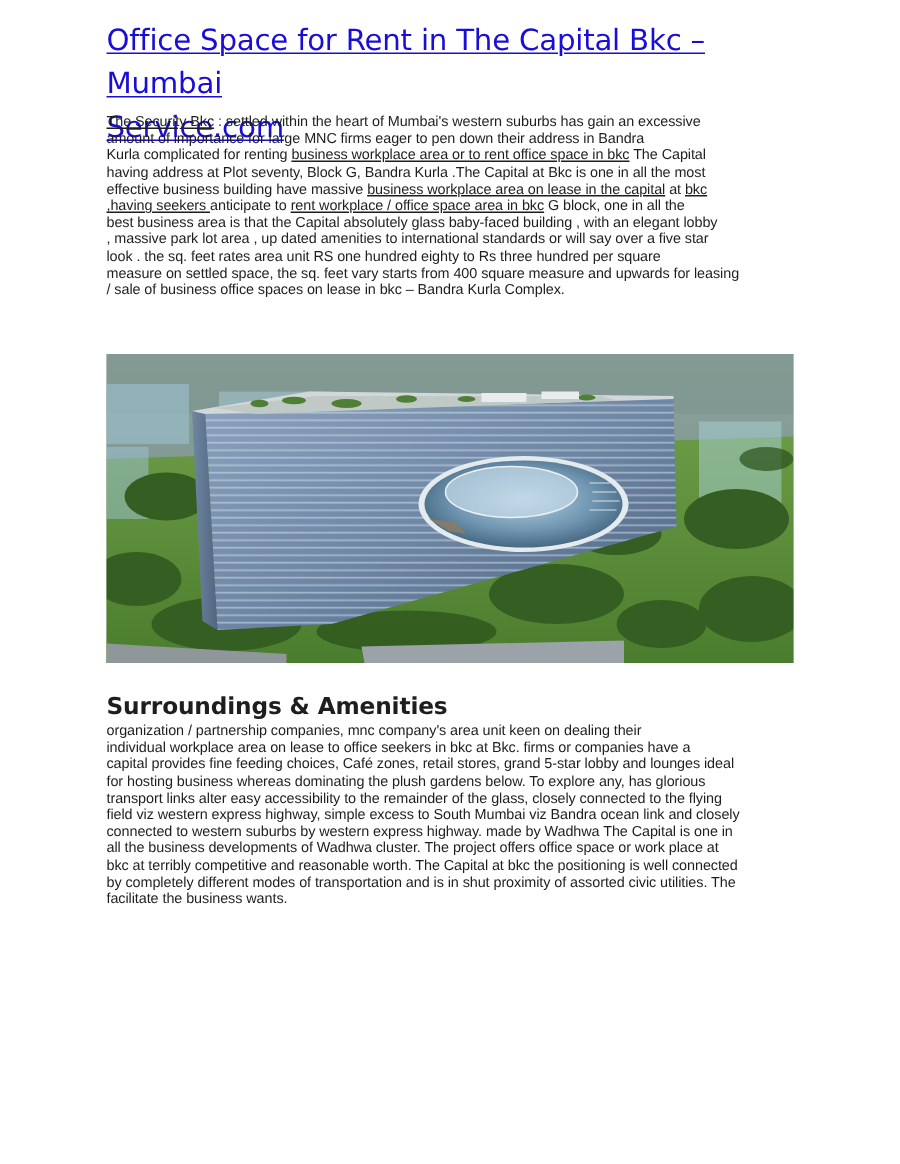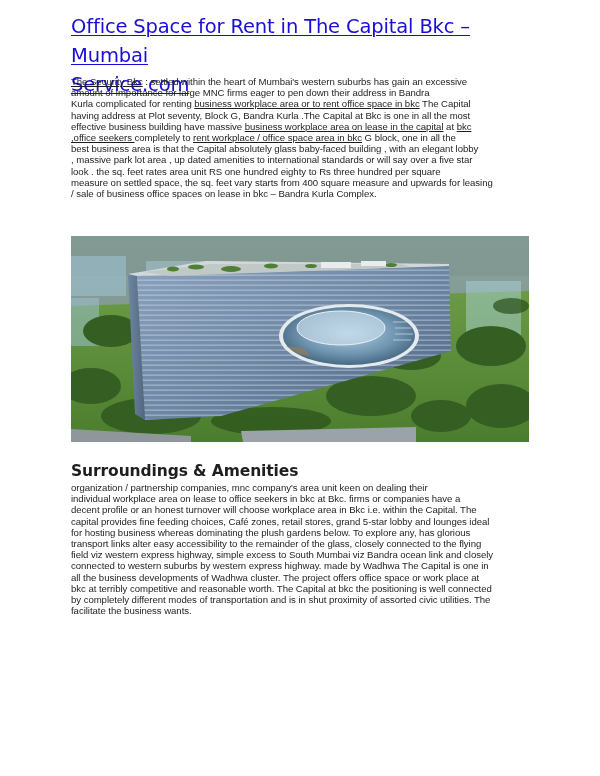--- a/index.html
+++ b/index.html
@@ -104,21 +104,21 @@
     <span class="line">
       <span>Kurla complicated for renting </span><a>business workplace area or to rent office space  in bkc</a><span> The Capital</span>
     </span>
     <span class="line">
       <span>having address at Plot seventy, Block G, Bandra Kurla .The Capital at Bkc  is one in all the most</span>
     </span>
     <span class="line">
       <span>effective business building have massive </span><a>business workplace area on lease in the capital</a><span>  at </span><a>bkc</a>
     </span>
     <span class="line">
-      <a>,office seekers </a><span>completely to </span><a>rent workplace / office space area in bkc</a><span> G block, one in all the</span>
+      <a>,having seekers </a><span>anticipate to </span><a>rent workplace / office space area in bkc</a><span> G block, one in all the</span>
     </span>
     <span class="line">
       <span>best business area is that the Capital absolutely glass baby-faced building , with an elegant lobby</span>
     </span>
     <span class="line">
       <span>, massive park lot  area , up dated amenities to international standards or will say over a five star</span>
     </span>
     <span class="line">
       <span>look . the sq. feet rates area unit RS  one hundred eighty to Rs three hundred per square</span>
     </span>
@@ -219,21 +219,20 @@
         <line x1="322" y1="104" x2="340" y2="104"></line>
       </g>
     </svg>
   </div>
 
   <h2 class="section-title">Surroundings &amp; Amenities</h2>
 
   <p class="para body2">
     <span class="line">organization / partnership companies, mnc company's area unit keen on dealing their</span>
     <span class="line">individual workplace area on lease to office seekers in bkc at Bkc. firms or companies have a</span>
-    <span class="line">decent profile or an honest turnover will choose workplace area in Bkc i.e. within the Capital. The</span>
     <span class="line">capital provides fine feeding choices, Café zones, retail stores, grand 5-star lobby and lounges ideal</span>
     <span class="line">for hosting business whereas dominating the plush gardens below. To explore any, has glorious</span>
     <span class="line">transport links alter easy accessibility to the remainder of the glass, closely connected to the flying</span>
     <span class="line">field viz western express highway, simple excess to South Mumbai viz Bandra ocean link and closely</span>
     <span class="line">connected to western suburbs by western express highway. made by Wadhwa The Capital is one in</span>
     <span class="line">all the business developments of Wadhwa cluster. The project offers office space or work place at</span>
     <span class="line">bkc at terribly competitive and reasonable worth. The Capital at bkc the positioning is well connected</span>
     <span class="line">by completely different modes of transportation and is in shut proximity of assorted civic utilities. The</span>
     <span class="line">facilitate the business wants.</span>
   </p>

